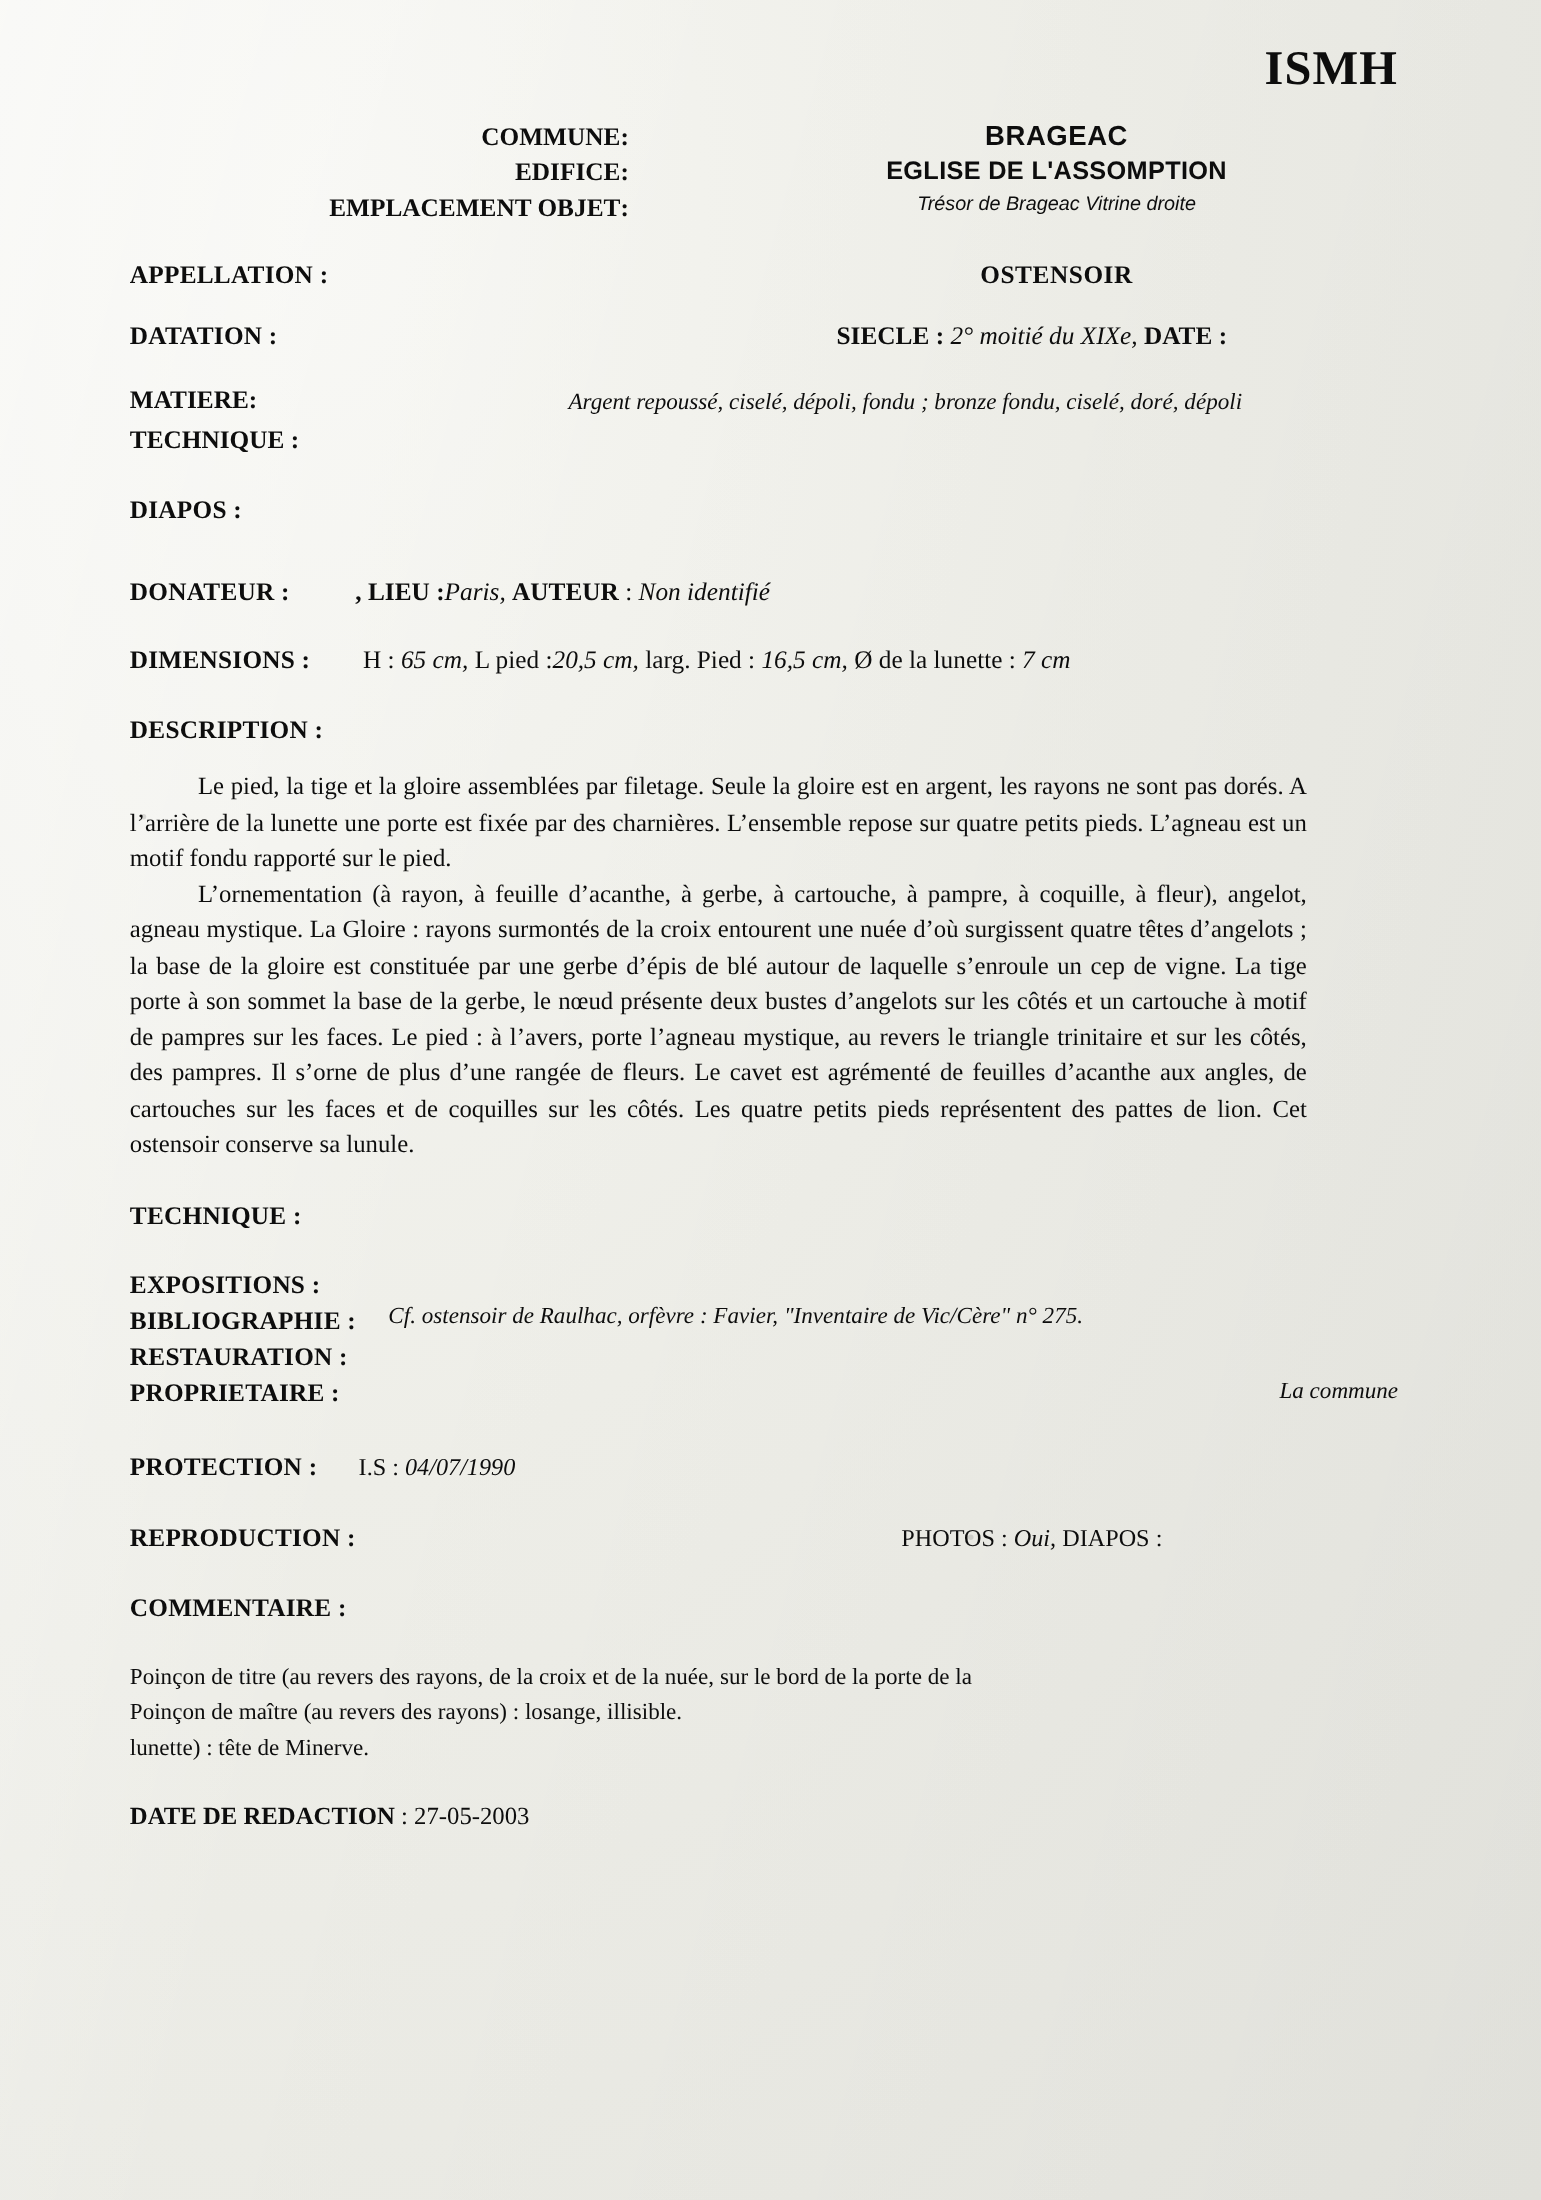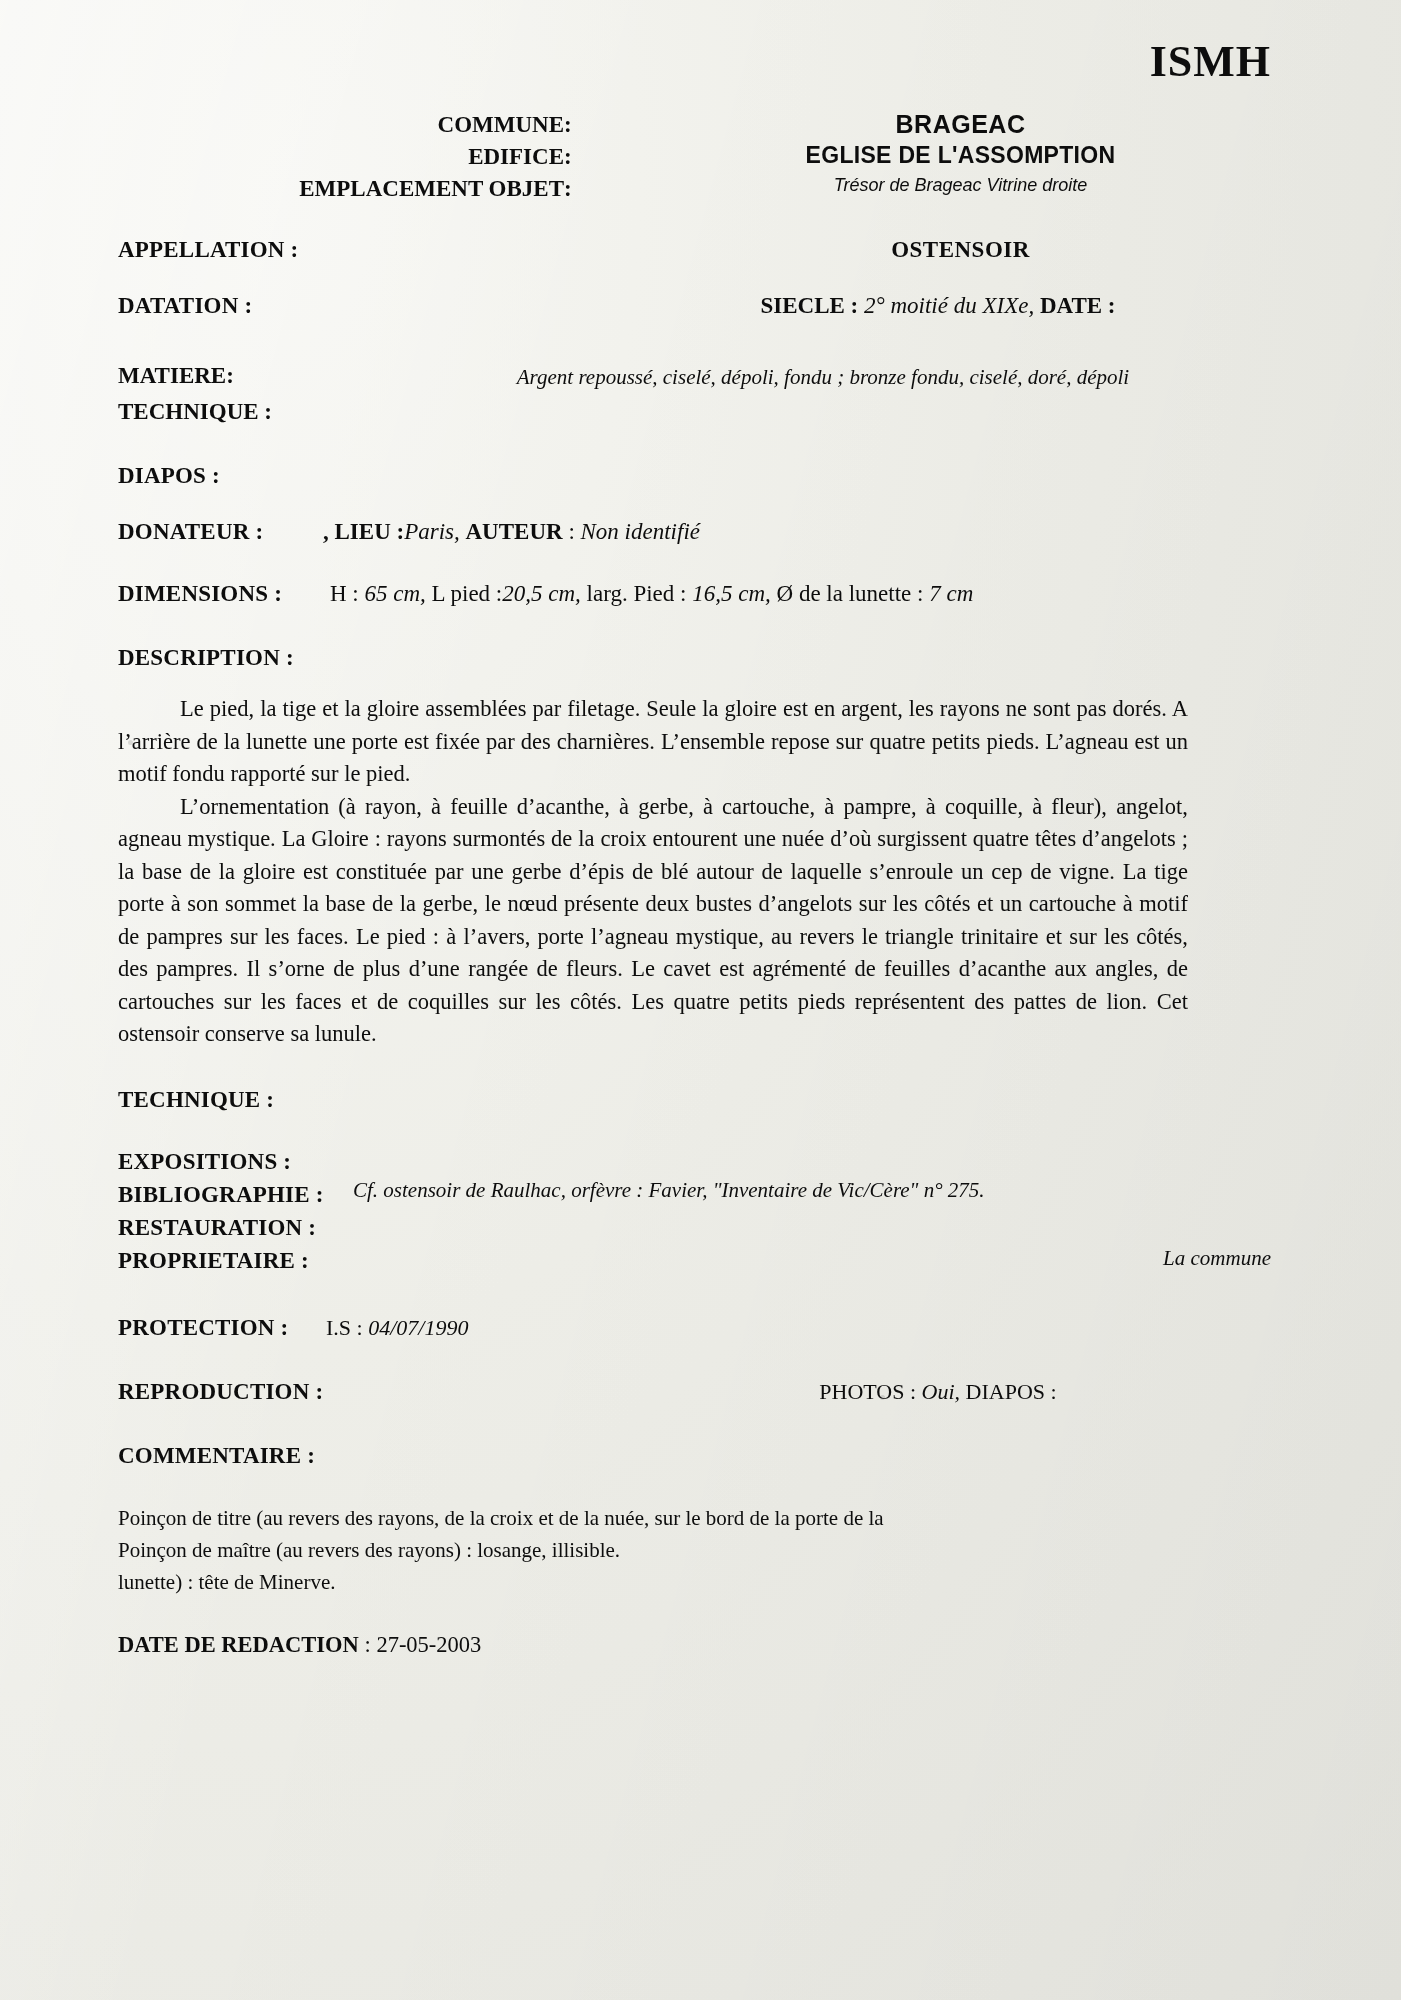--- a/index.html
+++ b/index.html
@@ -129,21 +129,21 @@
     left: 470px;
     top: 0;
     width: 700px;
     text-align: center;
     font-size: 23px;
   }
   .datation-right b { font-weight: bold; }
   .datation-right i { }
 
   .matiere-block {
-    margin-top: 38px;
+    margin-top: 26px;
     position: relative;
     height: 74px;
   }
   .matiere-block .lbl1,
   .matiere-block .lbl2 {
     position: absolute;
     left: 0;
     font-weight: bold;
     font-size: 23px;
   }
@@ -160,21 +160,21 @@
     top: 2px;
     width: 930px;
     text-align: center;
     font-style: italic;
     font-size: 21px;
   }
 
   .origine-row { margin-top: 26px; }
 
   .donateur-row {
-    margin-top: 26px;
+    margin-top: 44px;
     position: relative;
     height: 34px;
   }
   .donateur-val {
     position: absolute;
     left: 205px;
     top: 0;
     font-size: 23px;
     white-space: nowrap;
   }

